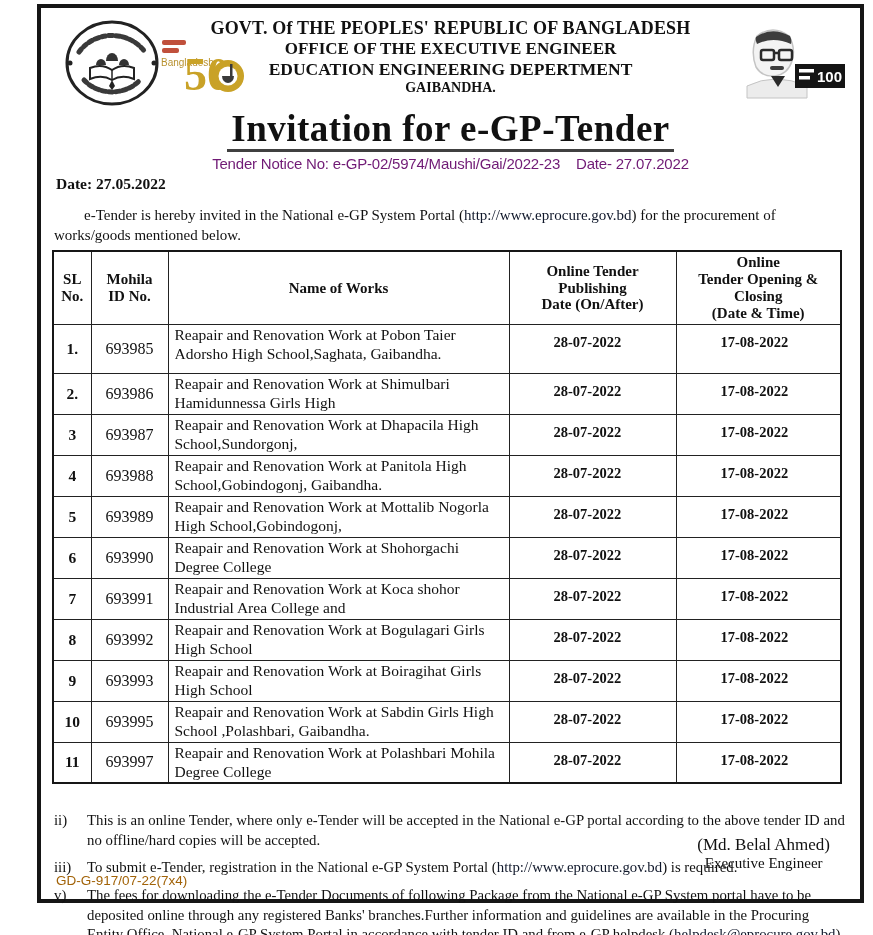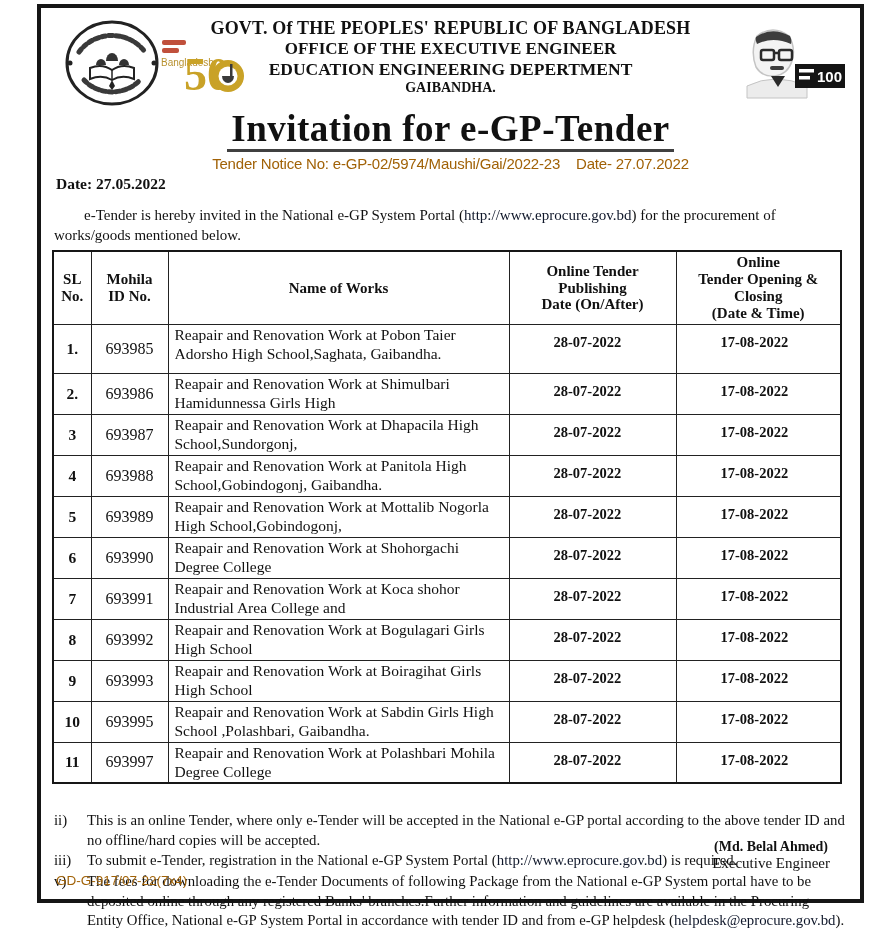--- a/index.html
+++ b/index.html
@@ -13,21 +13,21 @@
   .mujib{position:absolute;right:0px;top:4px;}
   .h-line1{font-size:18px;font-weight:bold;letter-spacing:.2px;padding-top:2px;}
   .h-line2{font-size:17px;font-weight:bold;}
   .h-line3{font-size:17.5px;font-weight:bold;}
   .h-line4{font-size:14px;font-weight:bold;}
   
   .title-wrap{text-align:center;margin-top:2px;}
   .main-title{display:inline-block;font-size:37px;font-weight:bold;letter-spacing:.5px;
               border-bottom:3px solid #404040;line-height:1.02;padding:0 4px 1px 4px;}
   .notice-line{text-align:center;font-family:"Liberation Sans",sans-serif;font-size:15px;
-               letter-spacing:-0.2px;margin-top:3px;color:#a16207;}
+               letter-spacing:-0.2px;margin-top:3px;color:#701a75;}
   .notice-line .gap{display:inline-block;width:16px;}
   .memo-row{display:flex;justify-content:space-between;font-weight:bold;font-size:15.5px;margin-top:3px;padding:0 4px;}
   
   .intro{margin-top:13px;font-size:15px;line-height:1.32;text-indent:30px;padding:0 2px;}
   .ulink{color:#0f172a;}
   
   table.tender{border-collapse:collapse;margin-top:5px;width:790px;table-layout:fixed;}
   table.tender th,table.tender td{border:1px solid #222;}
   table.tender{border:2px solid #161616;}
   th{font-size:15px;font-weight:bold;white-space:pre-line;line-height:1.12;padding:2px 1px;vertical-align:middle;}
@@ -36,26 +36,26 @@
   td.id{font-size:16px;text-align:center;}
   td.name{vertical-align:top;padding:0 6px;}
   td.name .nm{font-size:15.5px;line-height:1.24;max-height:40px;overflow:hidden;}
   tr.tall td.name .nm{max-height:49px;}
   td.date{font-weight:bold;font-size:14.5px;text-align:left;vertical-align:top;padding-top:9px;padding-left:44px;}
   tr.row{height:41px;}
   tr.tall{height:49px;}
   thead tr{height:52px;}
   
   .notes{margin-top:27px;padding:0 2px;}
-  .note{display:flex;font-size:14.8px;line-height:1.33;margin-top:1px;}
+  .note{display:flex;font-size:14.8px;line-height:1.33;margin-top:8px;}
   .note .num{flex:0 0 33px;}
   .note .body{flex:1;}
   
   .signature{position:absolute;right:30px;bottom:27px;text-align:center;}
-  .sig-name{font-weight:bold;font-size:14px;}
+  .sig-name{font-weight:normal;font-size:17px;}
   .sig-title{font-size:15px;}
   .form-code{position:absolute;left:15px;bottom:11px;font-family:"Liberation Sans",sans-serif;font-size:13.5px;color:#a16207;}
 </style>
 </head>
 <body>
 
 <div class="doc">
 
   <div class="letterhead">
 

